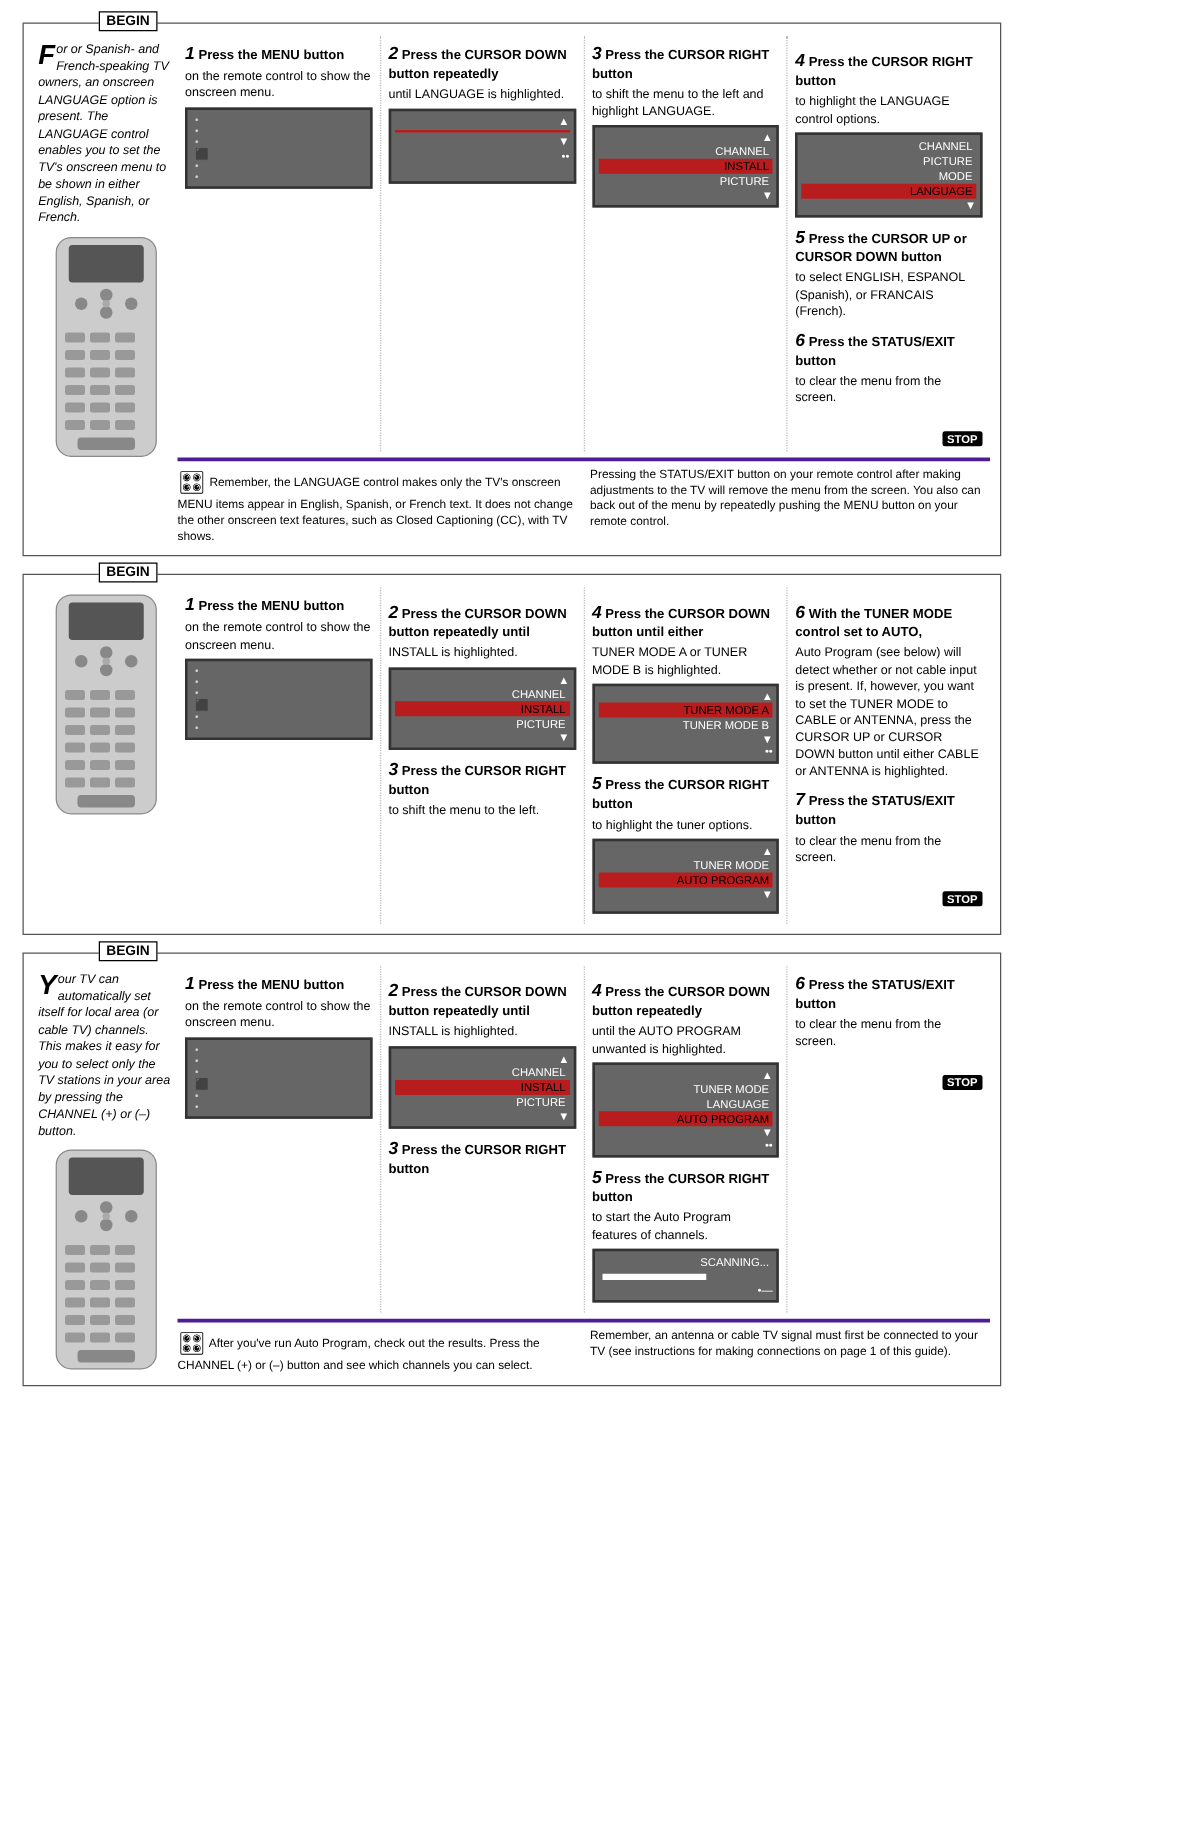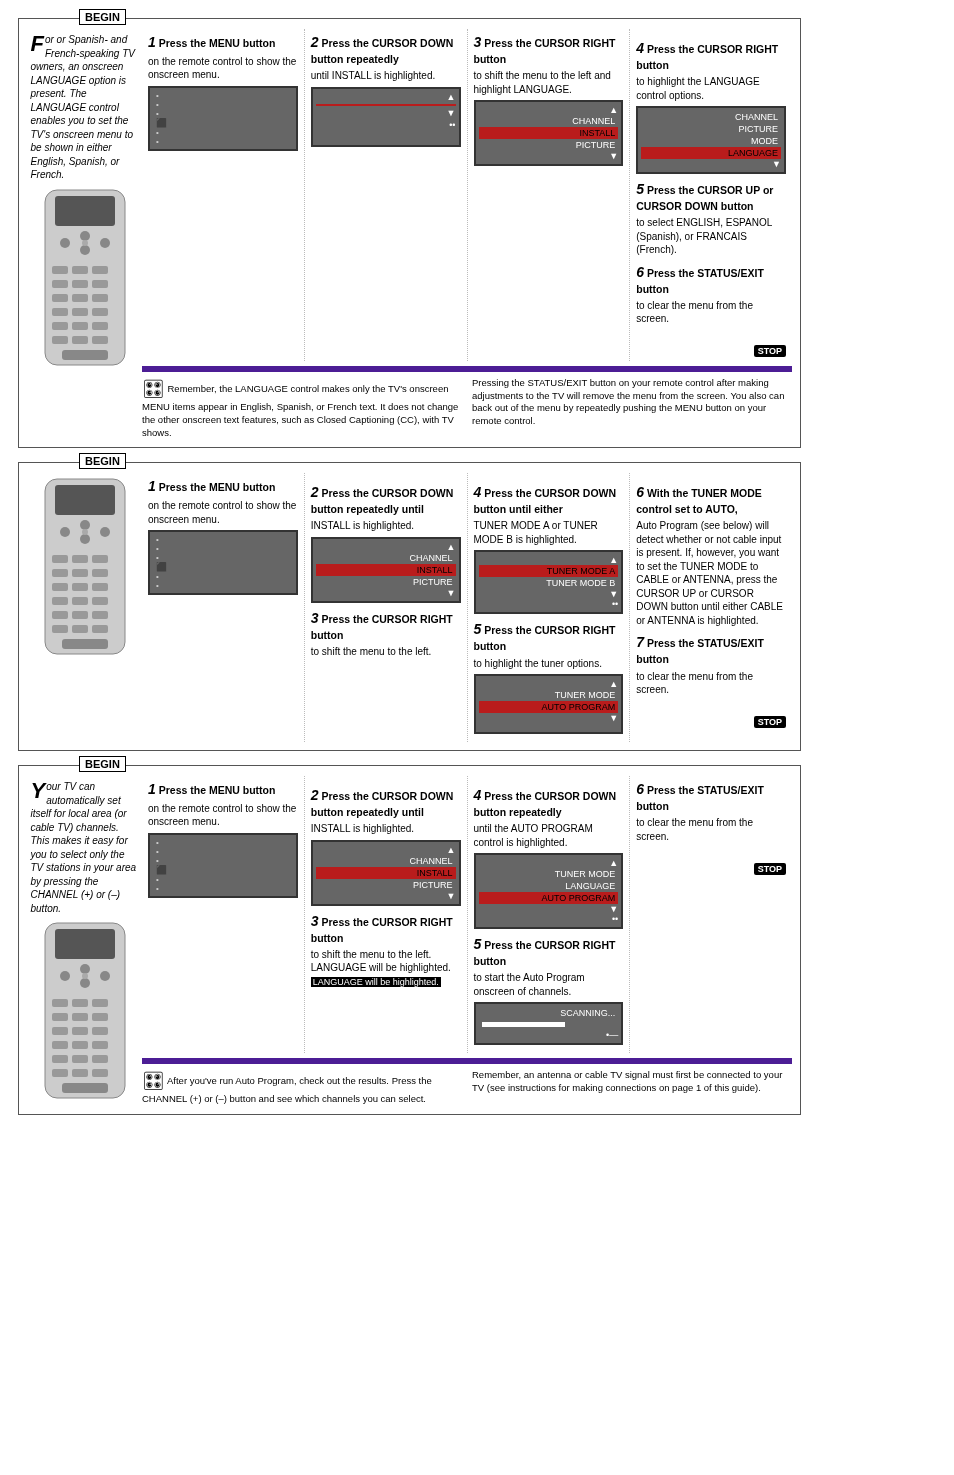--- a/index.html
+++ b/index.html
@@ -107,21 +107,21 @@
 
     .step-body {
       font-size: 10px;
       line-height: 1.35;
     }
 
     
     .note-row {
       display: flex;
       flex-direction: row;
-      border-top: 6px solid #4c1d95;
+      border-top: 3px solid #4c1d95;
       margin-top: 5px;
       padding-top: 5px;
       gap: 10px;
     }
     .note-col {
       flex: 1;
       font-size: 9.5px;
       line-height: 1.35;
     }
 
@@ -240,21 +240,21 @@
               <div class="menu-dots">•</div>
             </div>
           </div>
 
           <div class="step-col step-divider">
             <div class="step-header">
               <span class="step-num-circle">2</span>
               <span> </span>
               <span>Press the CURSOR DOWN button repeatedly</span>
             </div>
-            <div class="step-body">until INSTALL is highlighted.</div>
+            <div class="step-body">until LANGUAGE is highlighted.</div>
 
             <div class="menu-screen">
               <div style="text-align:right;color:#fff;font-size:9px;">▲</div>
               <div class="menu-item"></div>
               <div class="menu-item sel"></div>
               <div class="menu-item"></div>
               <div style="text-align:right;color:#fff;font-size:9px;">▼</div>
               <div style="text-align:right;color:#fff;font-size:9px;margin-top:2px;">••</div>
             </div>
           </div>
@@ -548,52 +548,48 @@
                 <div class="menu-item">PICTURE</div>
                 <div style="text-align:right;color:#fff;font-size:9px;">▼</div>
               </div>
             </div>
             <div class="sub-step">
               <div class="step-header">
                 <span class="step-num-circle">3</span>
                 <span> </span>
                 <span>Press the CURSOR RIGHT button</span>
               </div>
-              <div class="step-body">
-                <span>to shift the menu to the left. LANGUAGE will be highlighted.</span>
-                <span style="background:#000;color:#fff;font-size:9px;padding:0 2px;"> LANGUAGE will be highlighted.</span>
-              </div>
             </div>
           </div>
 
           <div class="step-col step-divider">
             <div class="sub-step">
               <div class="step-header">
                 <span class="step-num-circle">4</span>
                 <span> </span>
                 <span>Press the CURSOR DOWN button repeatedly</span>
               </div>
-              <div class="step-body">until the AUTO PROGRAM control is highlighted.</div>
+              <div class="step-body">until the AUTO PROGRAM unwanted is highlighted.</div>
 
               <div class="menu-screen">
                 <div style="text-align:right;color:#fff;font-size:9px;">▲</div>
                 <div class="menu-item">TUNER MODE</div>
                 <div class="menu-item">LANGUAGE</div>
                 <div class="menu-item sel">AUTO PROGRAM</div>
                 <div style="text-align:right;color:#fff;font-size:9px;">▼</div>
                 <div style="text-align:right;color:#fff;font-size:9px;">••</div>
               </div>
             </div>
             <div class="sub-step">
               <div class="step-header">
                 <span class="step-num-circle">5</span>
                 <span> </span>
                 <span>Press the CURSOR RIGHT button</span>
               </div>
-              <div class="step-body">to start the Auto Program onscreen of channels.</div>
+              <div class="step-body">to start the Auto Program features of channels.</div>
 
               <div class="menu-screen" style="min-height:40px;">
                 <div class="menu-item">SCANNING...</div>
                 <div style="background:#fff;height:5px;width:60%;margin:3px;"></div>
                 <div style="text-align:right;color:#fff;font-size:9px;">•—</div>
               </div>
             </div>
           </div>
 
           <div class="step-col step-divider">

